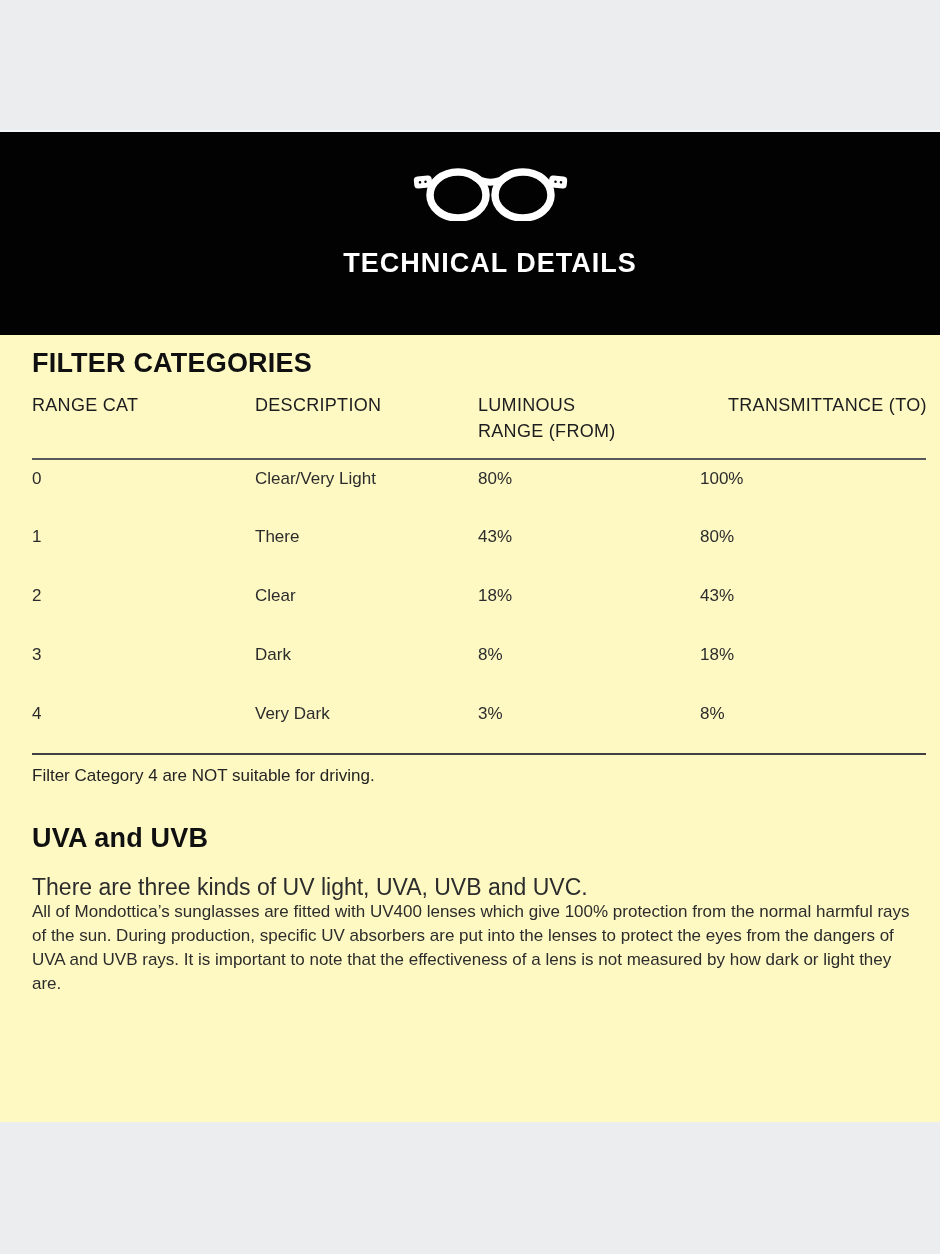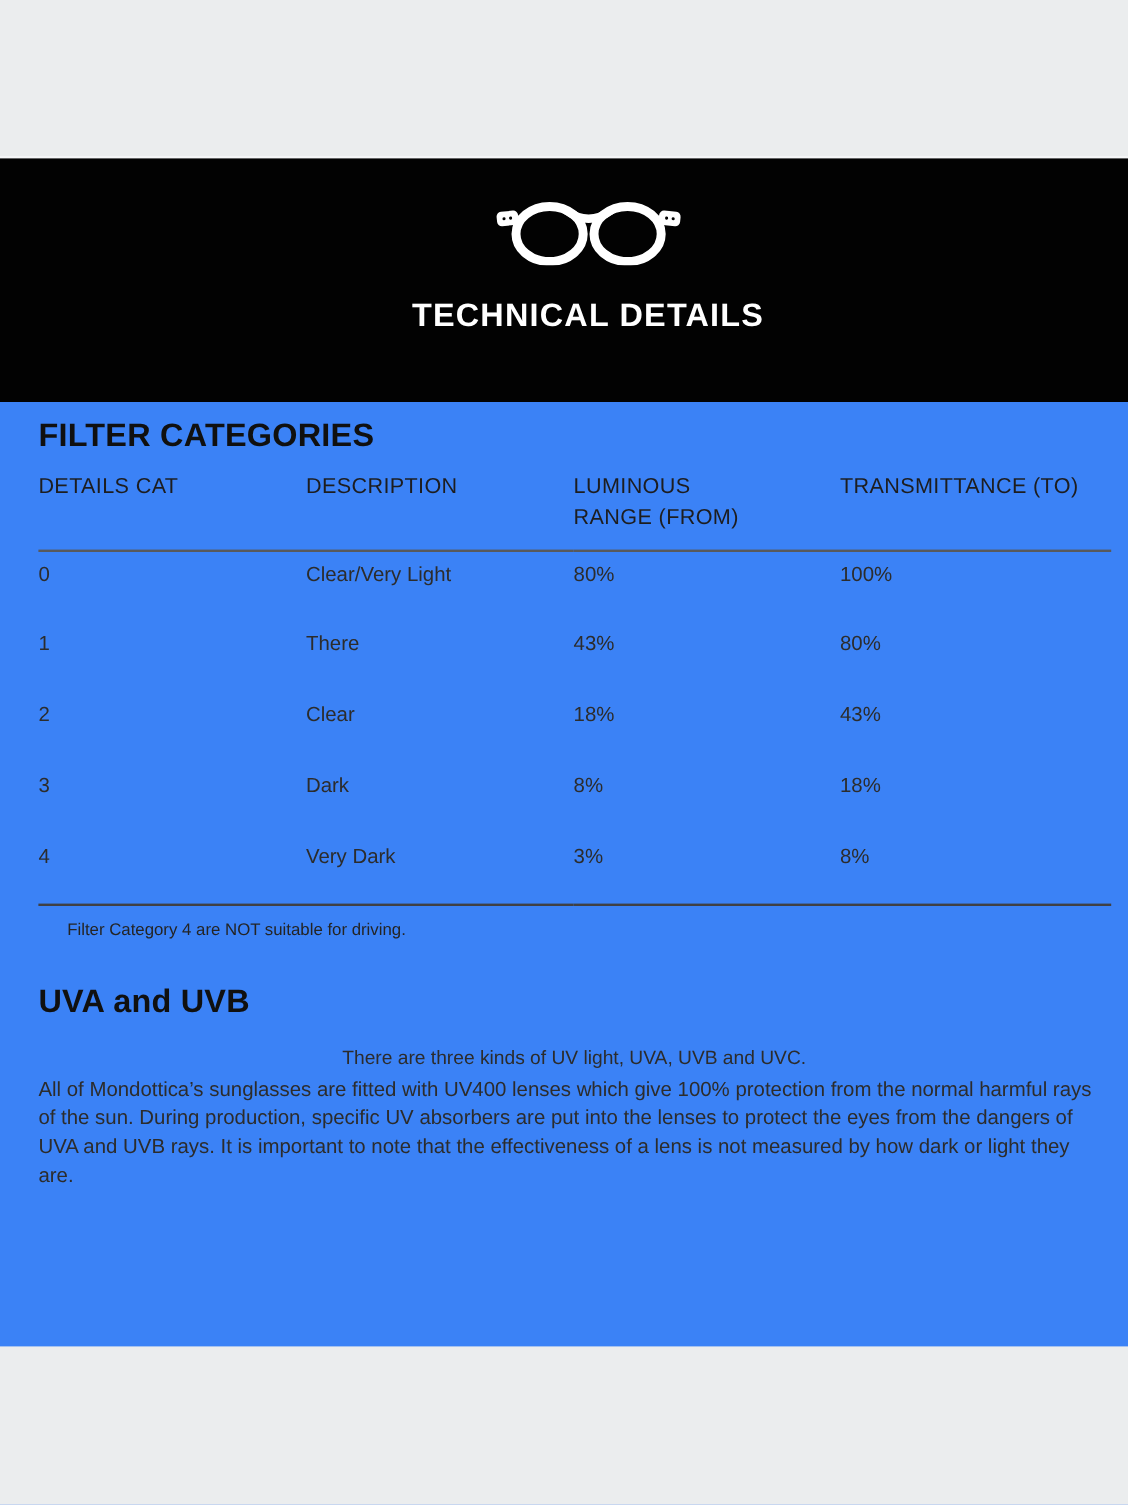--- a/index.html
+++ b/index.html
@@ -22,21 +22,21 @@
   }
   .glasses-wrap { margin-top:33px; height:56px; }
   .banner-title {
     margin-top:27px;
     color:#ffffff;
     font-size:27px;
     font-weight:700;
     letter-spacing:1px;
   }
   .content {
-    background:#3b82f6;
+    background:#fef9c3;
     min-height:787px;
     padding:13px 15px 0 32px;
     color:#262626;
   }
   .h-big {
     font-size:27px;
     font-weight:800;
     color:#101010;
     letter-spacing:0.2px;
     line-height:1.15;
@@ -53,32 +53,32 @@
     text-align:left;
     font-size:18px;
     font-weight:400;
     color:#1d1d1f;
     letter-spacing:0.3px;
     vertical-align:top;
     padding:8px 0 14px 0;
     line-height:26px;
   }
   th .wrap-narrow { display:inline-block; max-width:165px; }
-  th .nowrap { white-space:nowrap; }
+  th .nowrap { white-space:nowrap;margin-left:28px; }
   tbody { border-top:2px solid #58595b; border-bottom:2px solid #404043; }
   td {
     height:59px;
     vertical-align:top;
     padding-top:9px;
     font-size:17px;
     color:#2c2c2c;
   }
-  .note { margin-top:11px; font-size:14px; color:#242424;margin-left:24px; }
+  .note { margin-top:11px; font-size:17px; color:#242424; }
   .uv-heading { margin-top:37px; }
-  .intro { margin-top:21px; font-size:16px; line-height:24.5px; color:#2c2c2c;text-align:center; }
+  .intro { margin-top:21px; font-size:23px; line-height:24.5px; color:#2c2c2c; }
   .body-para {
     font-size:17px;
     line-height:24px;
     color:#2c2c2c;
     max-width:880px;
   }
 </style>
 </head>
 <body>
 
@@ -111,21 +111,21 @@
 
     <table>
       <colgroup>
           <col class="c1">
           <col class="c2">
           <col class="c3">
           <col class="c4">
         </colgroup>
       <thead>
         <tr>
-          <th><span>DETAILS CAT</span></th>
+          <th><span>RANGE CAT</span></th>
           <th><span>DESCRIPTION</span></th>
           <th><span class="wrap-narrow">LUMINOUS RANGE (FROM)</span></th>
           <th><span class="nowrap">TRANSMITTANCE (TO)</span></th>
         </tr>
       </thead>
       <tbody>
         <tr>
           <td>0</td>
           <td>Clear/Very Light</td>
           <td>80%</td>

